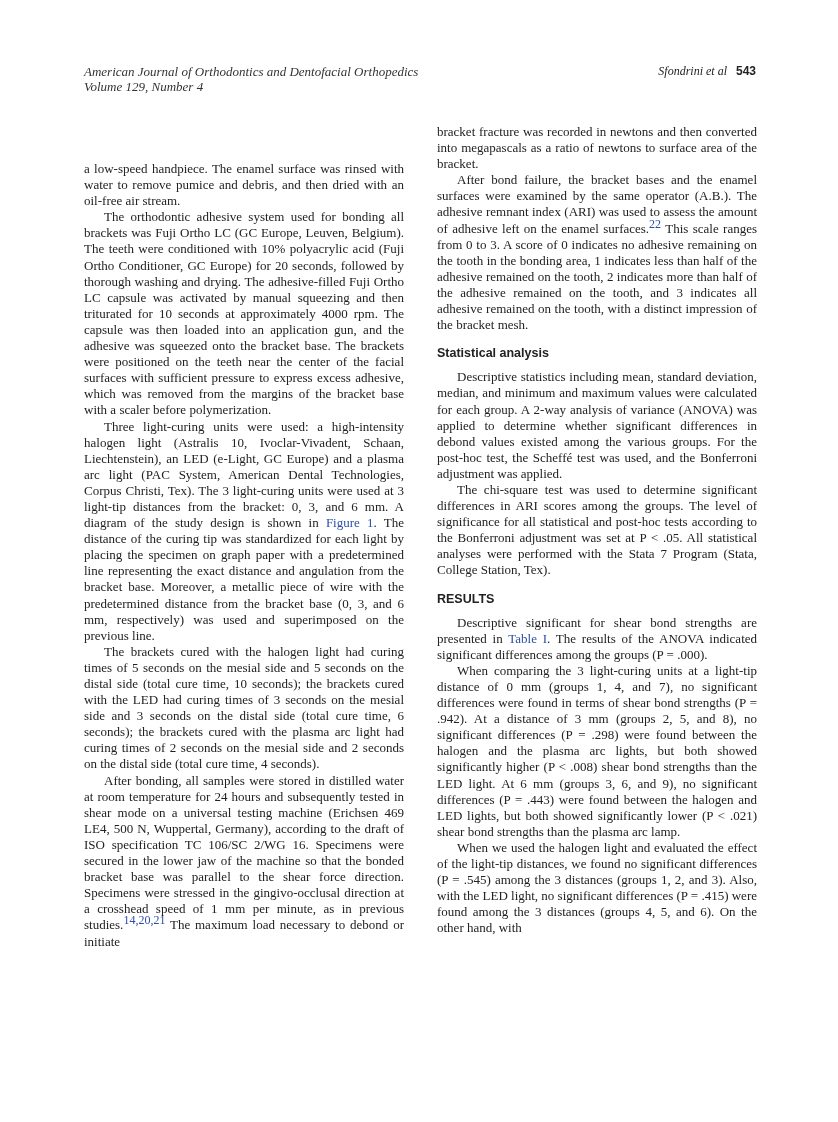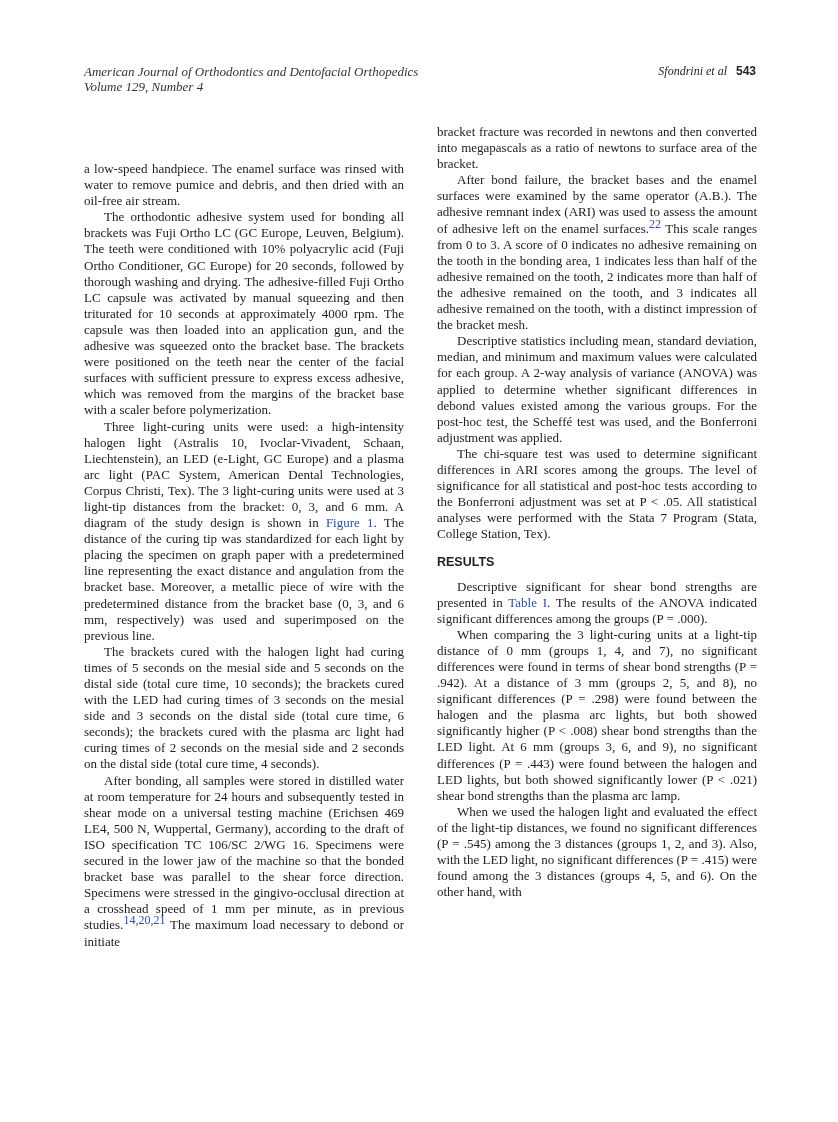--- a/index.html
+++ b/index.html
@@ -34,19 +34,20 @@
   <p>a low-speed handpiece. The enamel surface was rinsed with water to remove pumice and debris, and then dried with an oil-free air stream.</p>
   <p class="ind">The orthodontic adhesive system used for bonding all brackets was Fuji Ortho LC (GC Europe, Leuven, Belgium). The teeth were conditioned with 10% polyacrylic acid (Fuji Ortho Conditioner, GC Europe) for 20 seconds, followed by thorough washing and drying. The adhesive-filled Fuji Ortho LC capsule was activated by manual squeezing and then triturated for 10 seconds at approximately 4000 rpm. The capsule was then loaded into an application gun, and the adhesive was squeezed onto the bracket base. The brackets were positioned on the teeth near the center of the facial surfaces with sufficient pressure to express excess adhesive, which was removed from the margins of the bracket base with a scaler before polymerization.</p>
   <p class="ind"><span>Three light-curing units were used: a high-intensity halogen light (Astralis 10, Ivoclar-Vivadent, Schaan, Liechtenstein), an LED (e-Light, GC Europe) and a plasma arc light (PAC System, American Dental Technologies, Corpus Christi, Tex). The 3 light-curing units were used at 3 light-tip distances from the bracket: 0, 3, and 6 mm. A diagram of the study design is shown in </span><span class="link">Figure 1</span><span>. The distance of the curing tip was standardized for each light by placing the specimen on graph paper with a predetermined line representing the exact distance and angulation from the bracket base. Moreover, a metallic piece of wire with the predetermined distance from the bracket base (0, 3, and 6 mm, respectively) was used and superimposed on the previous line.</span></p>
   <p class="ind">The brackets cured with the halogen light had curing times of 5 seconds on the mesial side and 5 seconds on the distal side (total cure time, 10 seconds); the brackets cured with the LED had curing times of 3 seconds on the mesial side and 3 seconds on the distal side (total cure time, 6 seconds); the brackets cured with the plasma arc light had curing times of 2 seconds on the mesial side and 2 seconds on the distal side (total cure time, 4 seconds).</p>
   <p class="ind"><span>After bonding, all samples were stored in distilled water at room temperature for 24 hours and subsequently tested in shear mode on a universal testing machine (Erichsen 469 LE4, 500 N, Wuppertal, Germany), according to the draft of ISO specification TC 106/SC 2/WG 16. Specimens were secured in the lower jaw of the machine so that the bonded bracket base was parallel to the shear force direction. Specimens were stressed in the gingivo-occlusal direction at a crosshead speed of 1 mm per minute, as in previous studies.</span><sup class="link">14,20,21</sup><span> The maximum load necessary to debond or initiate</span></p>
 </div>
 
 <div class="col right">
   <p>bracket fracture was recorded in newtons and then converted into megapascals as a ratio of newtons to surface area of the bracket.</p>
   <p class="ind"><span>After bond failure, the bracket bases and the enamel surfaces were examined by the same operator (A.B.). The adhesive remnant index (ARI) was used to assess the amount of adhesive left on the enamel surfaces.</span><sup class="link">22</sup><span> This scale ranges from 0 to 3. A score of 0 indicates no adhesive remaining on the tooth in the bonding area, 1 indicates less than half of the adhesive remained on the tooth, 2 indicates more than half of the adhesive remained on the tooth, and 3 indicates all adhesive remained on the tooth, with a distinct impression of the bracket mesh.</span></p>
+  <h3>Statistical analysis</h3>
   <p class="ind">Descriptive statistics including mean, standard deviation, median, and minimum and maximum values were calculated for each group. A 2-way analysis of variance (ANOVA) was applied to determine whether significant differences in debond values existed among the various groups. For the post-hoc test, the Scheffé test was used, and the Bonferroni adjustment was applied.</p>
   <p class="ind">The chi-square test was used to determine significant differences in ARI scores among the groups. The level of significance for all statistical and post-hoc tests according to the Bonferroni adjustment was set at P &lt; .05. All statistical analyses were performed with the Stata 7 Program (Stata, College Station, Tex).</p>
   <h3>RESULTS</h3>
   <p class="ind"><span>Descriptive significant for shear bond strengths are presented in </span><span class="link">Table I</span><span>. The results of the ANOVA indicated significant differences among the groups (P = .000).</span></p>
   <p class="ind">When comparing the 3 light-curing units at a light-tip distance of 0 mm (groups 1, 4, and 7), no significant differences were found in terms of shear bond strengths (P = .942). At a distance of 3 mm (groups 2, 5, and 8), no significant differences (P = .298) were found between the halogen and the plasma arc lights, but both showed significantly higher (P &lt; .008) shear bond strengths than the LED light. At 6 mm (groups 3, 6, and 9), no significant differences (P = .443) were found between the halogen and LED lights, but both showed significantly lower (P &lt; .021) shear bond strengths than the plasma arc lamp.</p>
   <p class="ind">When we used the halogen light and evaluated the effect of the light-tip distances, we found no significant differences (P = .545) among the 3 distances (groups 1, 2, and 3). Also, with the LED light, no significant differences (P = .415) were found among the 3 distances (groups 4, 5, and 6). On the other hand, with</p>
 </div>
 
 </body></html>

